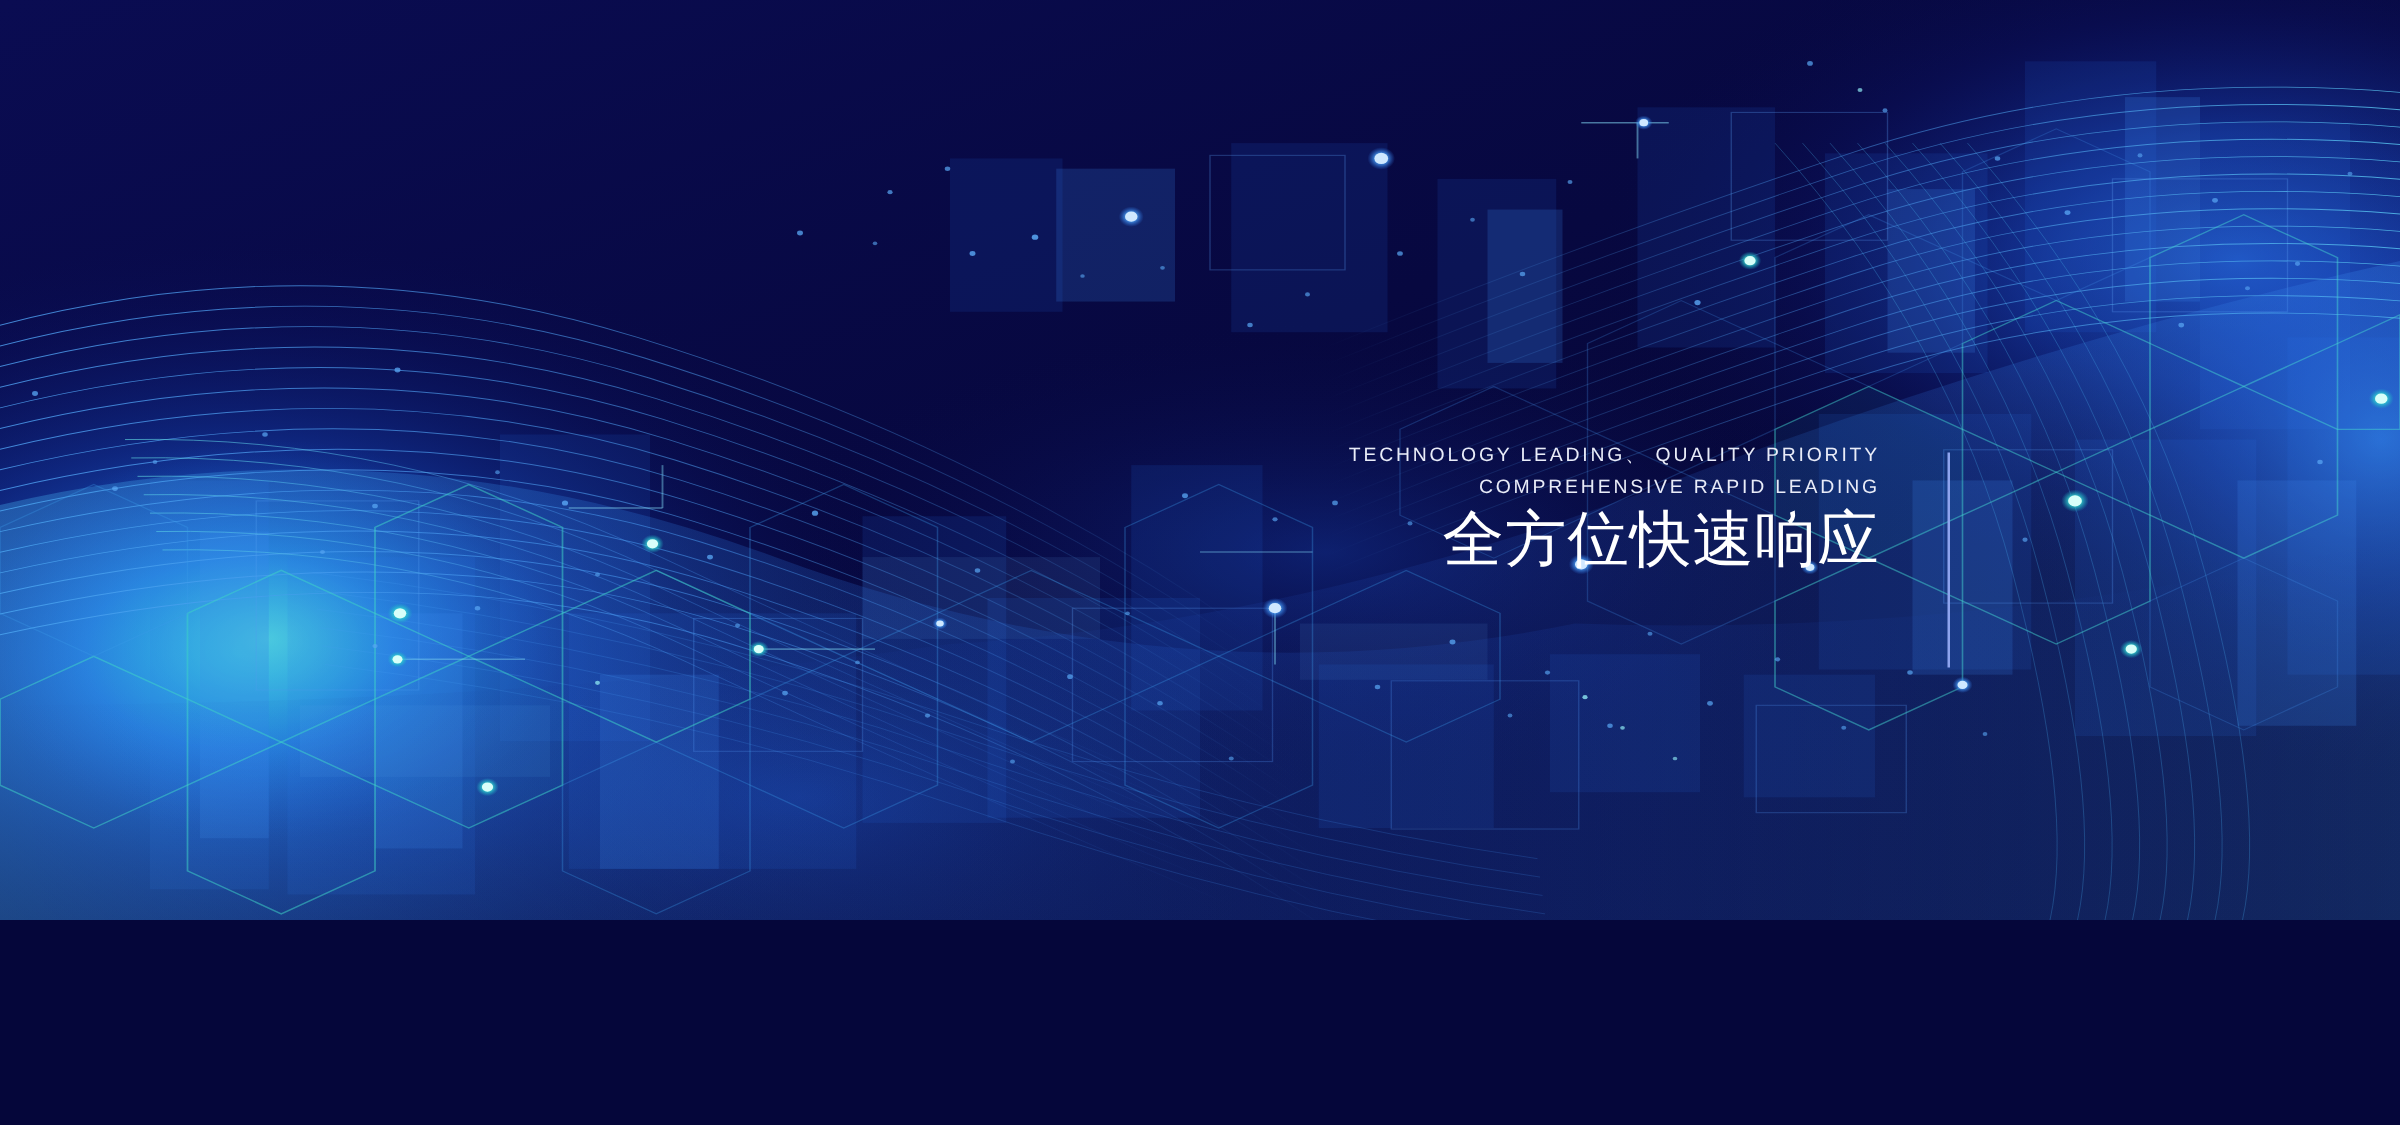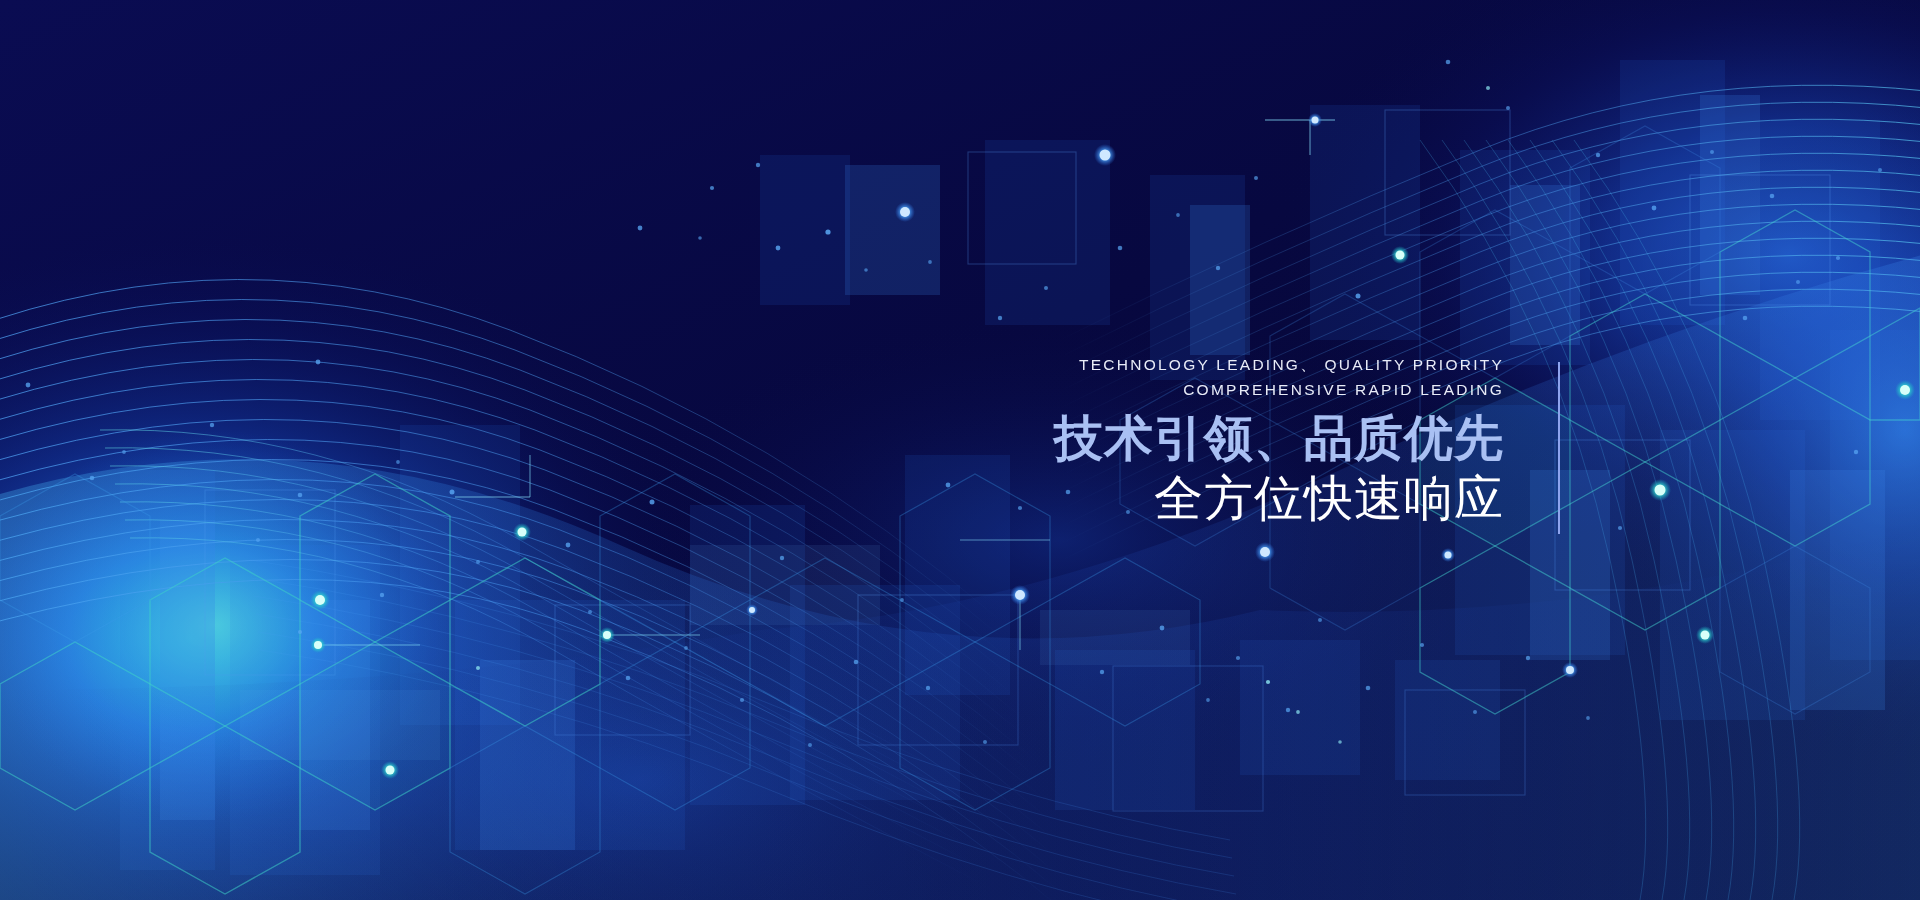--- a/index.html
+++ b/index.html
@@ -4,21 +4,21 @@
 <title>Technology Banner</title>
 <style>
   html, body {
     margin: 0;
     padding: 0;
     background: #05063a;
   }
   #banner {
     position: relative;
     width: 1920px;
-    height: 900px;
+    height: 736px;
     overflow: hidden;
     background: #0f766e;
     font-family: "Liberation Sans", "DejaVu Sans", sans-serif;
   }
   .layer {
     position: absolute;
     inset: 0;
     width: 100%;
     height: 100%;
     pointer-events: none;
@@ -476,19 +476,18 @@
       <circle cx="1298" cy="712" r="1.9" opacity="0.7"></circle>
       <circle cx="1340" cy="742" r="1.8" opacity="0.65"></circle>
       <circle cx="478" cy="668" r="2.0" opacity="0.75"></circle>
       <circle cx="1488" cy="88" r="2.0" opacity="0.7"></circle>
     </g>
   </svg>
 
   <div id="text-block">
     <div class="eyebrow">TECHNOLOGY LEADING、 QUALITY PRIORITY</div>
     <div class="eyebrow">COMPREHENSIVE RAPID LEADING</div>
-    <div class="headline-1">技术引领、品质优先</div>
     <div class="headline-2">全方位快速响应</div>
   </div>
 
   <div id="divider"></div>
 
 </div>
 
 </body></html>

